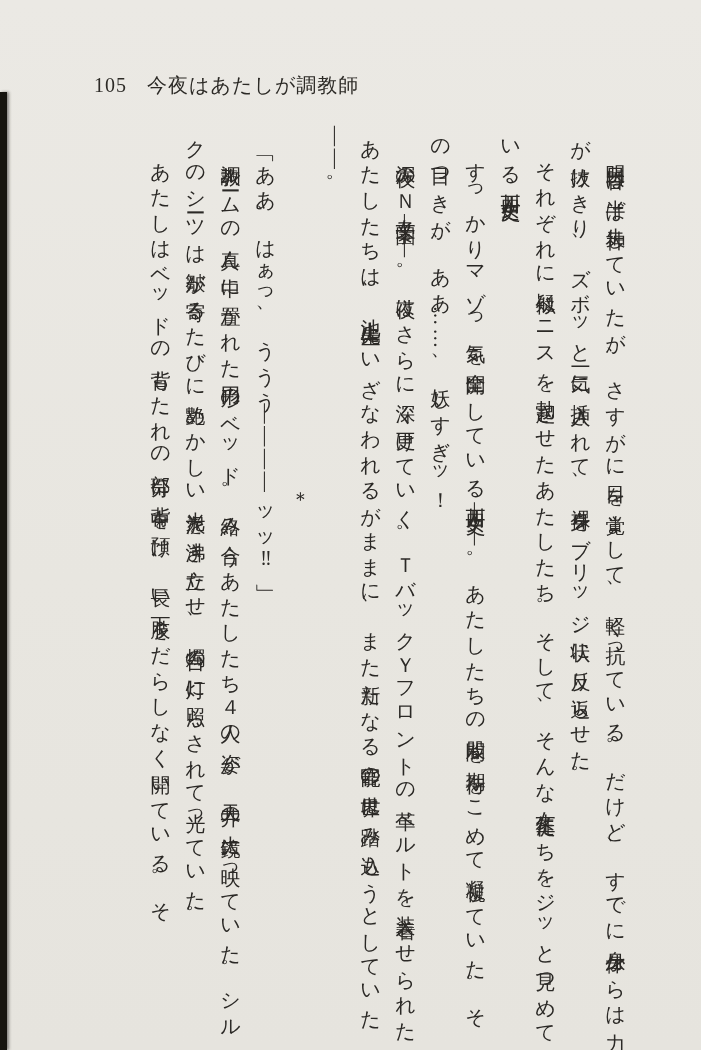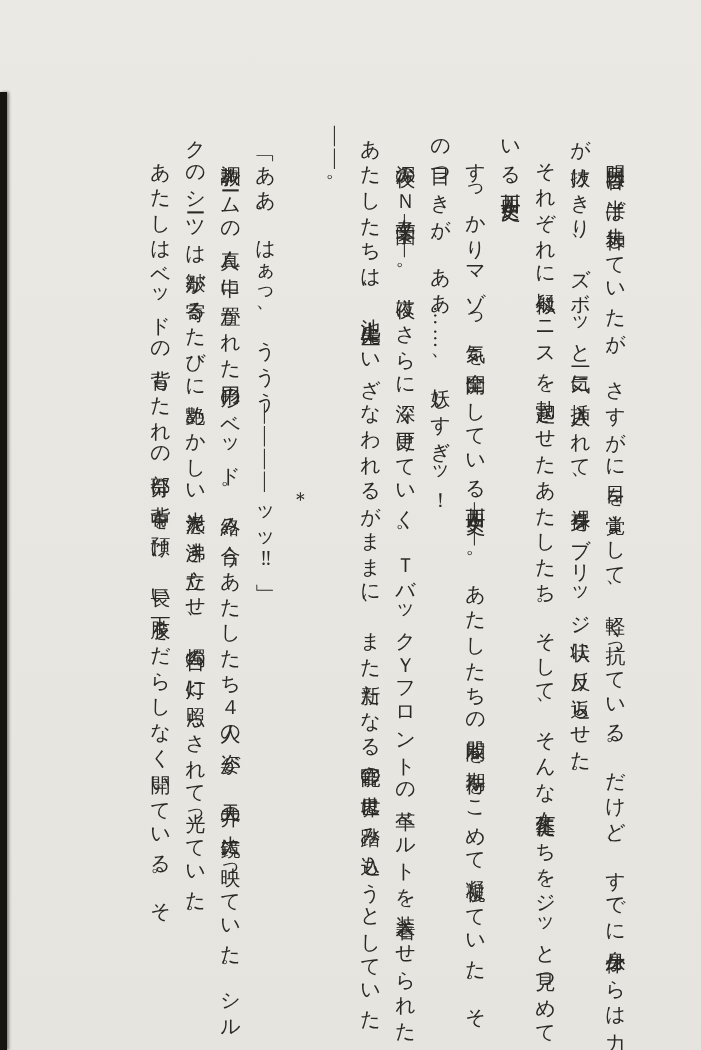--- a/index.html
+++ b/index.html
@@ -49,20 +49,23 @@
     text-indent: 352px;
     letter-spacing: 0;
   }
 </style>
 </head>
 <body>
 
 <div class="page">
   <div class="gutter-shadow"></div>
 
+  <div class="running-header">
+    <span class="page-number">105</span><span>今夜はあたしが調教師</span>
+  </div>
 
   <div class="body-text">
       <p class="indent">明日香は半ば失神していたが、さすがに目を覚まして、軽く抗っている。だけど、すでに身体からは力が抜けきり、ズボッと一気に挿入されて、裸身をブリッジ状に反り返らせた。</p>
       <p class="indent">それぞれに疑似ペニスを勃起させたあたしたち。そして、そんな女生徒たちをジッと見つめている川西女史だ。</p>
       <p class="indent">すっかりマゾっ気を全開にしている川西女史――。あたしたちの股間を期待をこめて凝視していた。その目つきが、ああ……、妖しすぎッ！</p>
       <p class="indent">深夜のＮ女子学園――。夜はさらに深く更けていく。ＴバックＹフロントの革ベルトを装着させられたあたしたちは、池上先生にいざなわれるがままに、また新たなる官能の世界に踏み込もうとしていた――。</p>
       <p class="separator">＊</p>
       <p class="indent">「ああ、はぁっ、ううう――――ッッ‼」</p>
       <p class="indent">調教ルームの真ん中に置かれた円形のベッド。絡み合うあたしたち４人の姿が、天井の大鏡に映っていた。シルクのシーツは皺が寄るたびに艶めかしい光沢を沸き立たせ、燭台の灯に照らされて光っていた。</p>
       <p class="indent">あたしはベッドの背もたれの部分に背中を預け、長い下肢をだらしなく開いている。そ</p>

